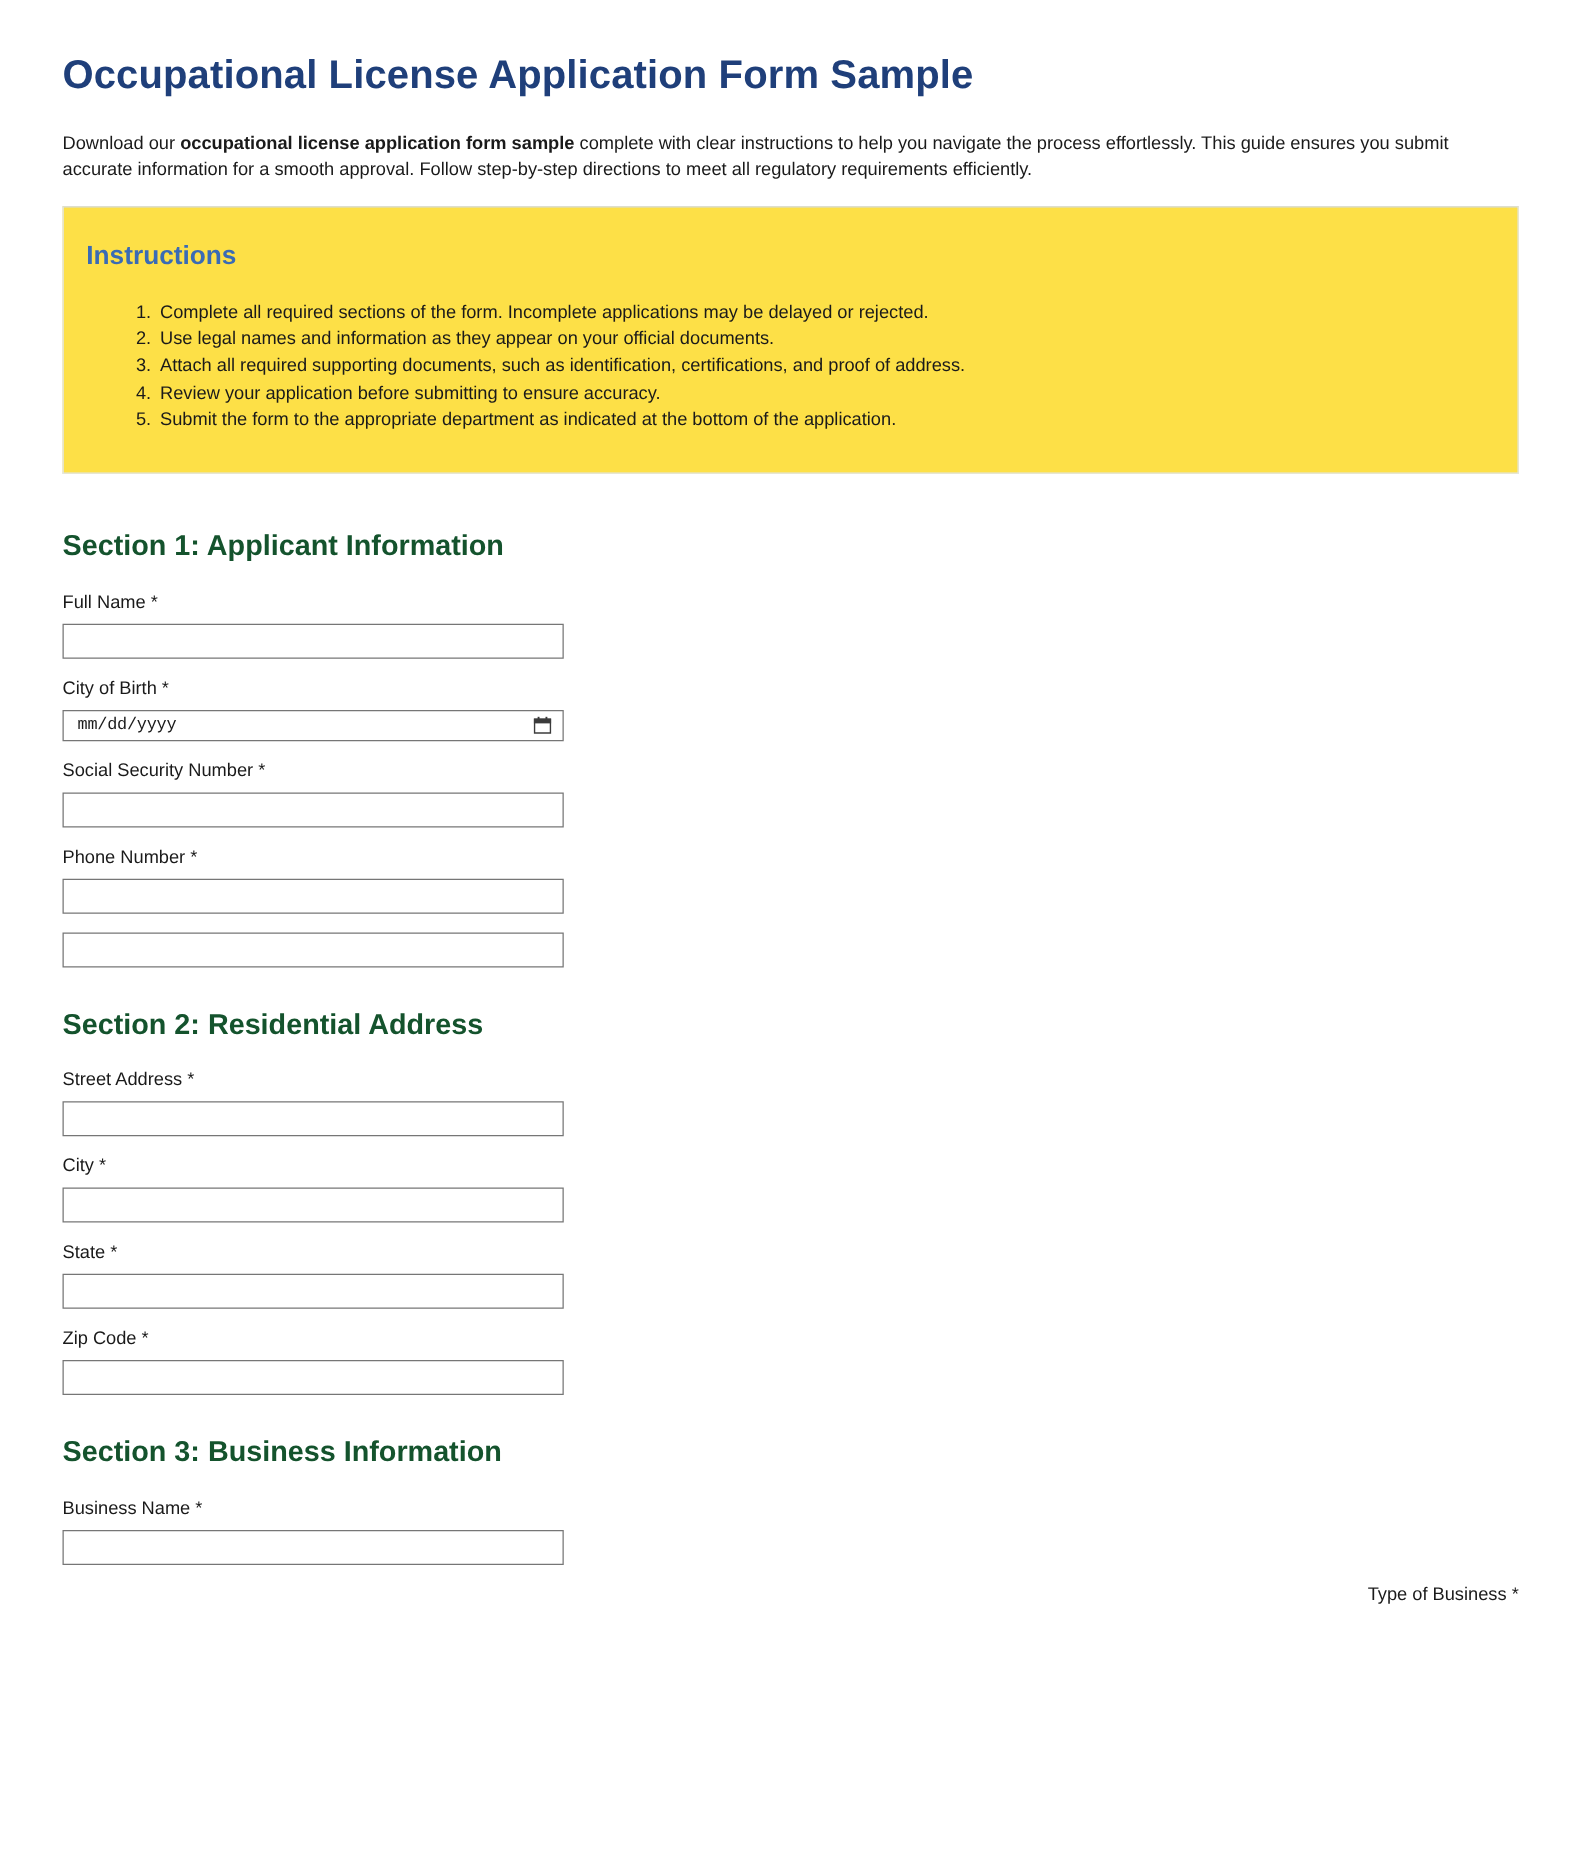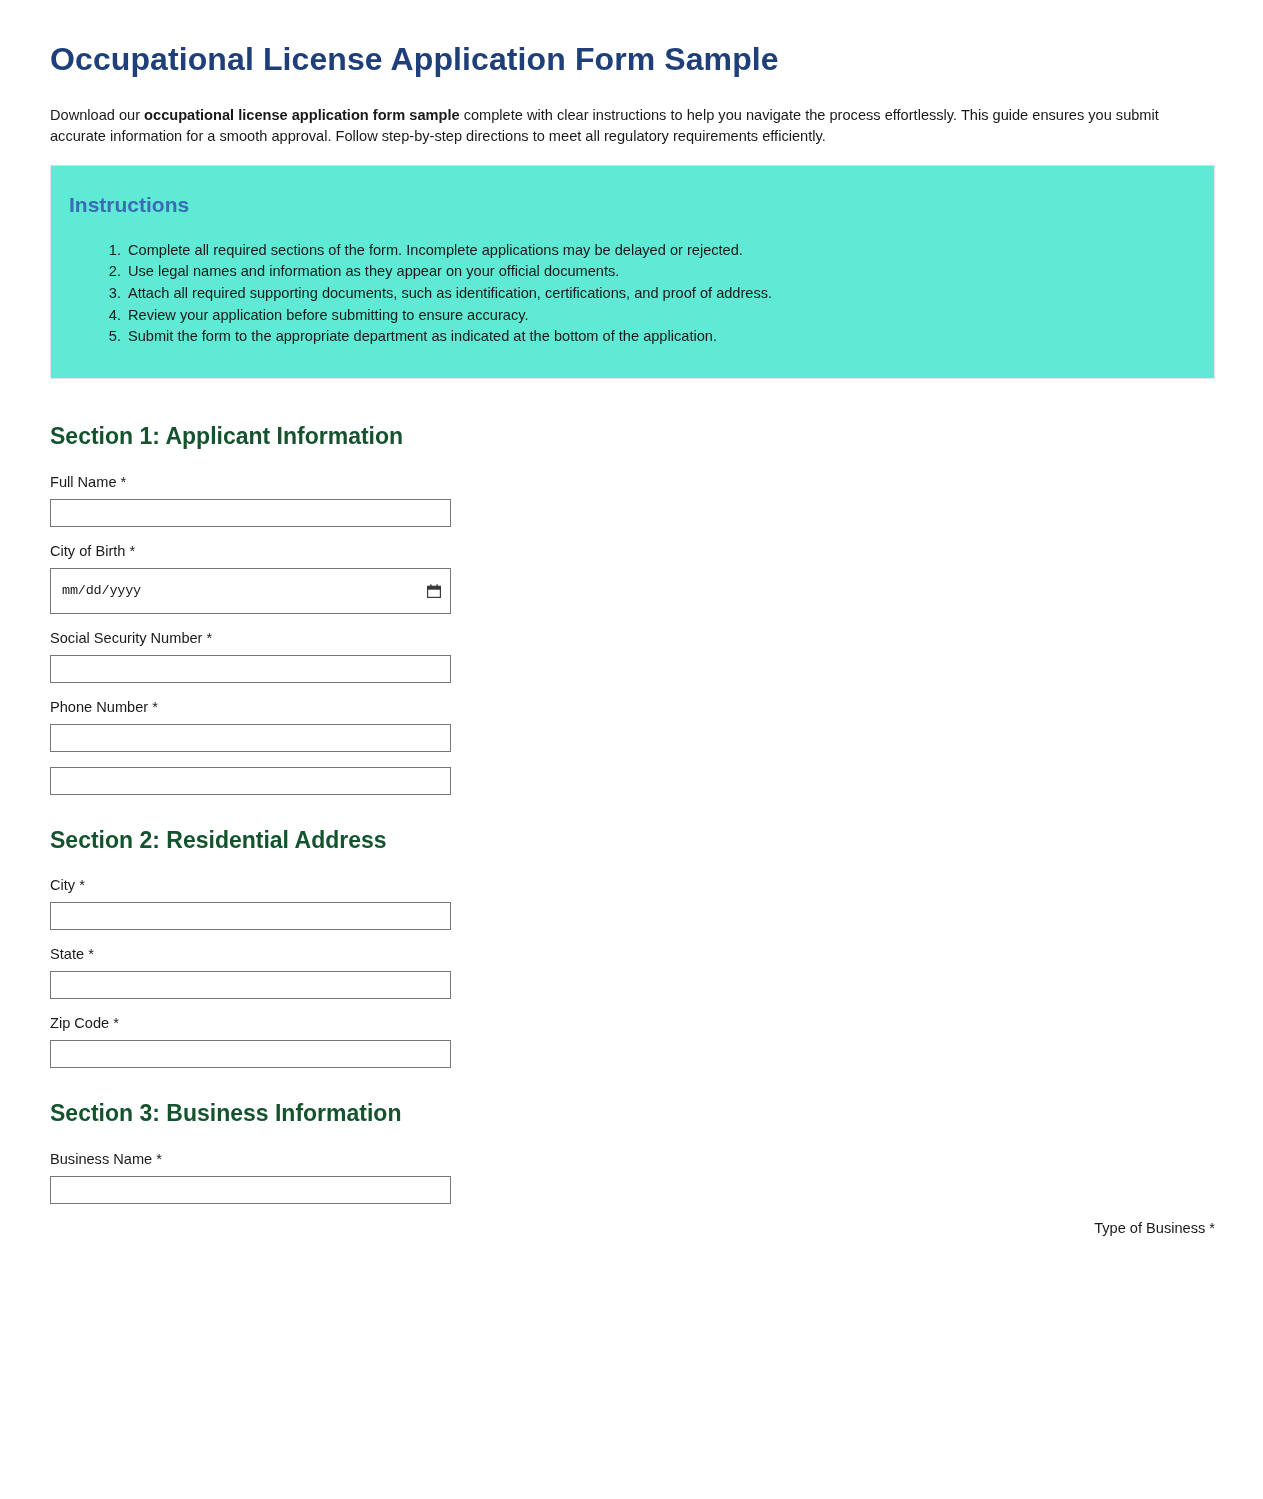--- a/index.html
+++ b/index.html
@@ -39,21 +39,21 @@
     color: #1a1a1a;
     margin: 0 0 18px 2px;
     max-width: 1140px;
   }
   .intro b {
     font-weight: bold;
   }
 
   
   .instructions-box {
-    background: #5eead4;
+    background: #fde047;
     border: 1px solid #dfe6ef;
     border-top: 1px solid #d3dce8;
     box-sizing: border-box;
     width: 1165px;
     margin: 0 0 44px 2px;
     padding: 26px 30px 30px 16px;
   }
   .instructions-title {
     font-size: 21px;
     font-weight: bold;
@@ -116,21 +116,21 @@
     border: 1px solid #767676;
     border-radius: 0;
     outline: none;
   }
 
   
   .date-input {
     position: relative;
     box-sizing: border-box;
     width: 401px;
-    height: 46px;
+    height: 25px;
     border: 1px solid #767676;
     background: #ffffff;
     display: flex;
     align-items: center;
   }
   .date-placeholder {
     font-family: "Liberation Mono", monospace;
     font-size: 13.5px;
     letter-spacing: -0.2px;
     color: #1a1a1a;
@@ -204,20 +204,24 @@
           <label class="field-label">Phone Number *</label>
           <input type="text" class="text-input" style="">
         </div>
         <div class="field">
           <input type="text" class="text-input" style="">
         </div>
       </div>
       <div class="section">
         <h2 class="section-heading">Section 2: Residential Address</h2>
         <div class="field">
+          <label class="field-label">Street Address *</label>
+          <input type="text" class="text-input" style="">
+        </div>
+        <div class="field">
           <label class="field-label">City *</label>
           <input type="text" class="text-input" style="">
         </div>
         <div class="field">
           <label class="field-label">State *</label>
           <input type="text" class="text-input" style="">
         </div>
         <div class="field">
           <label class="field-label">Zip Code *</label>
           <input type="text" class="text-input" style="">

